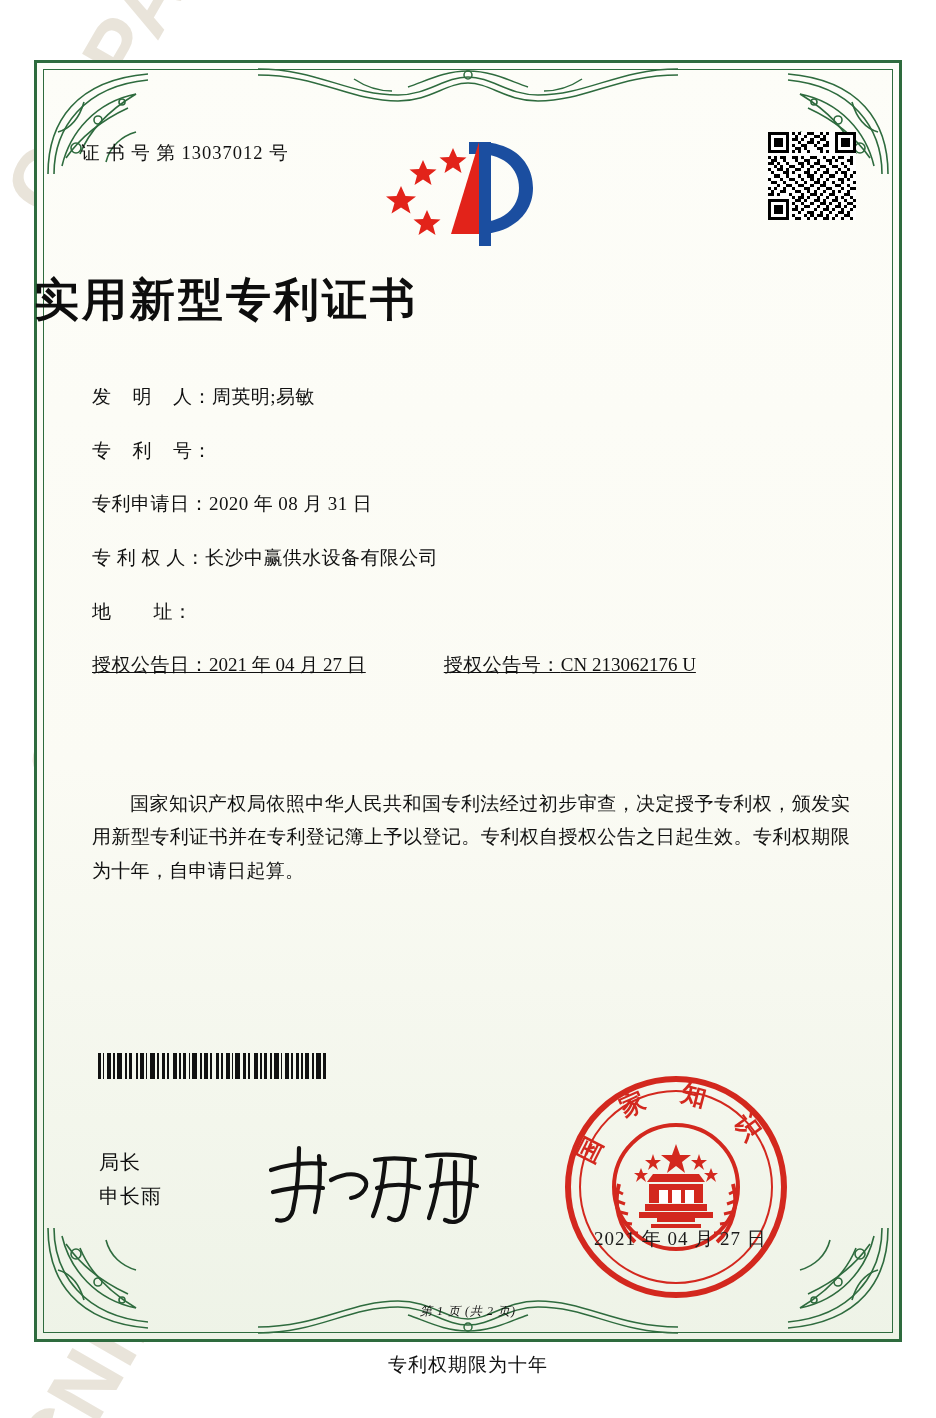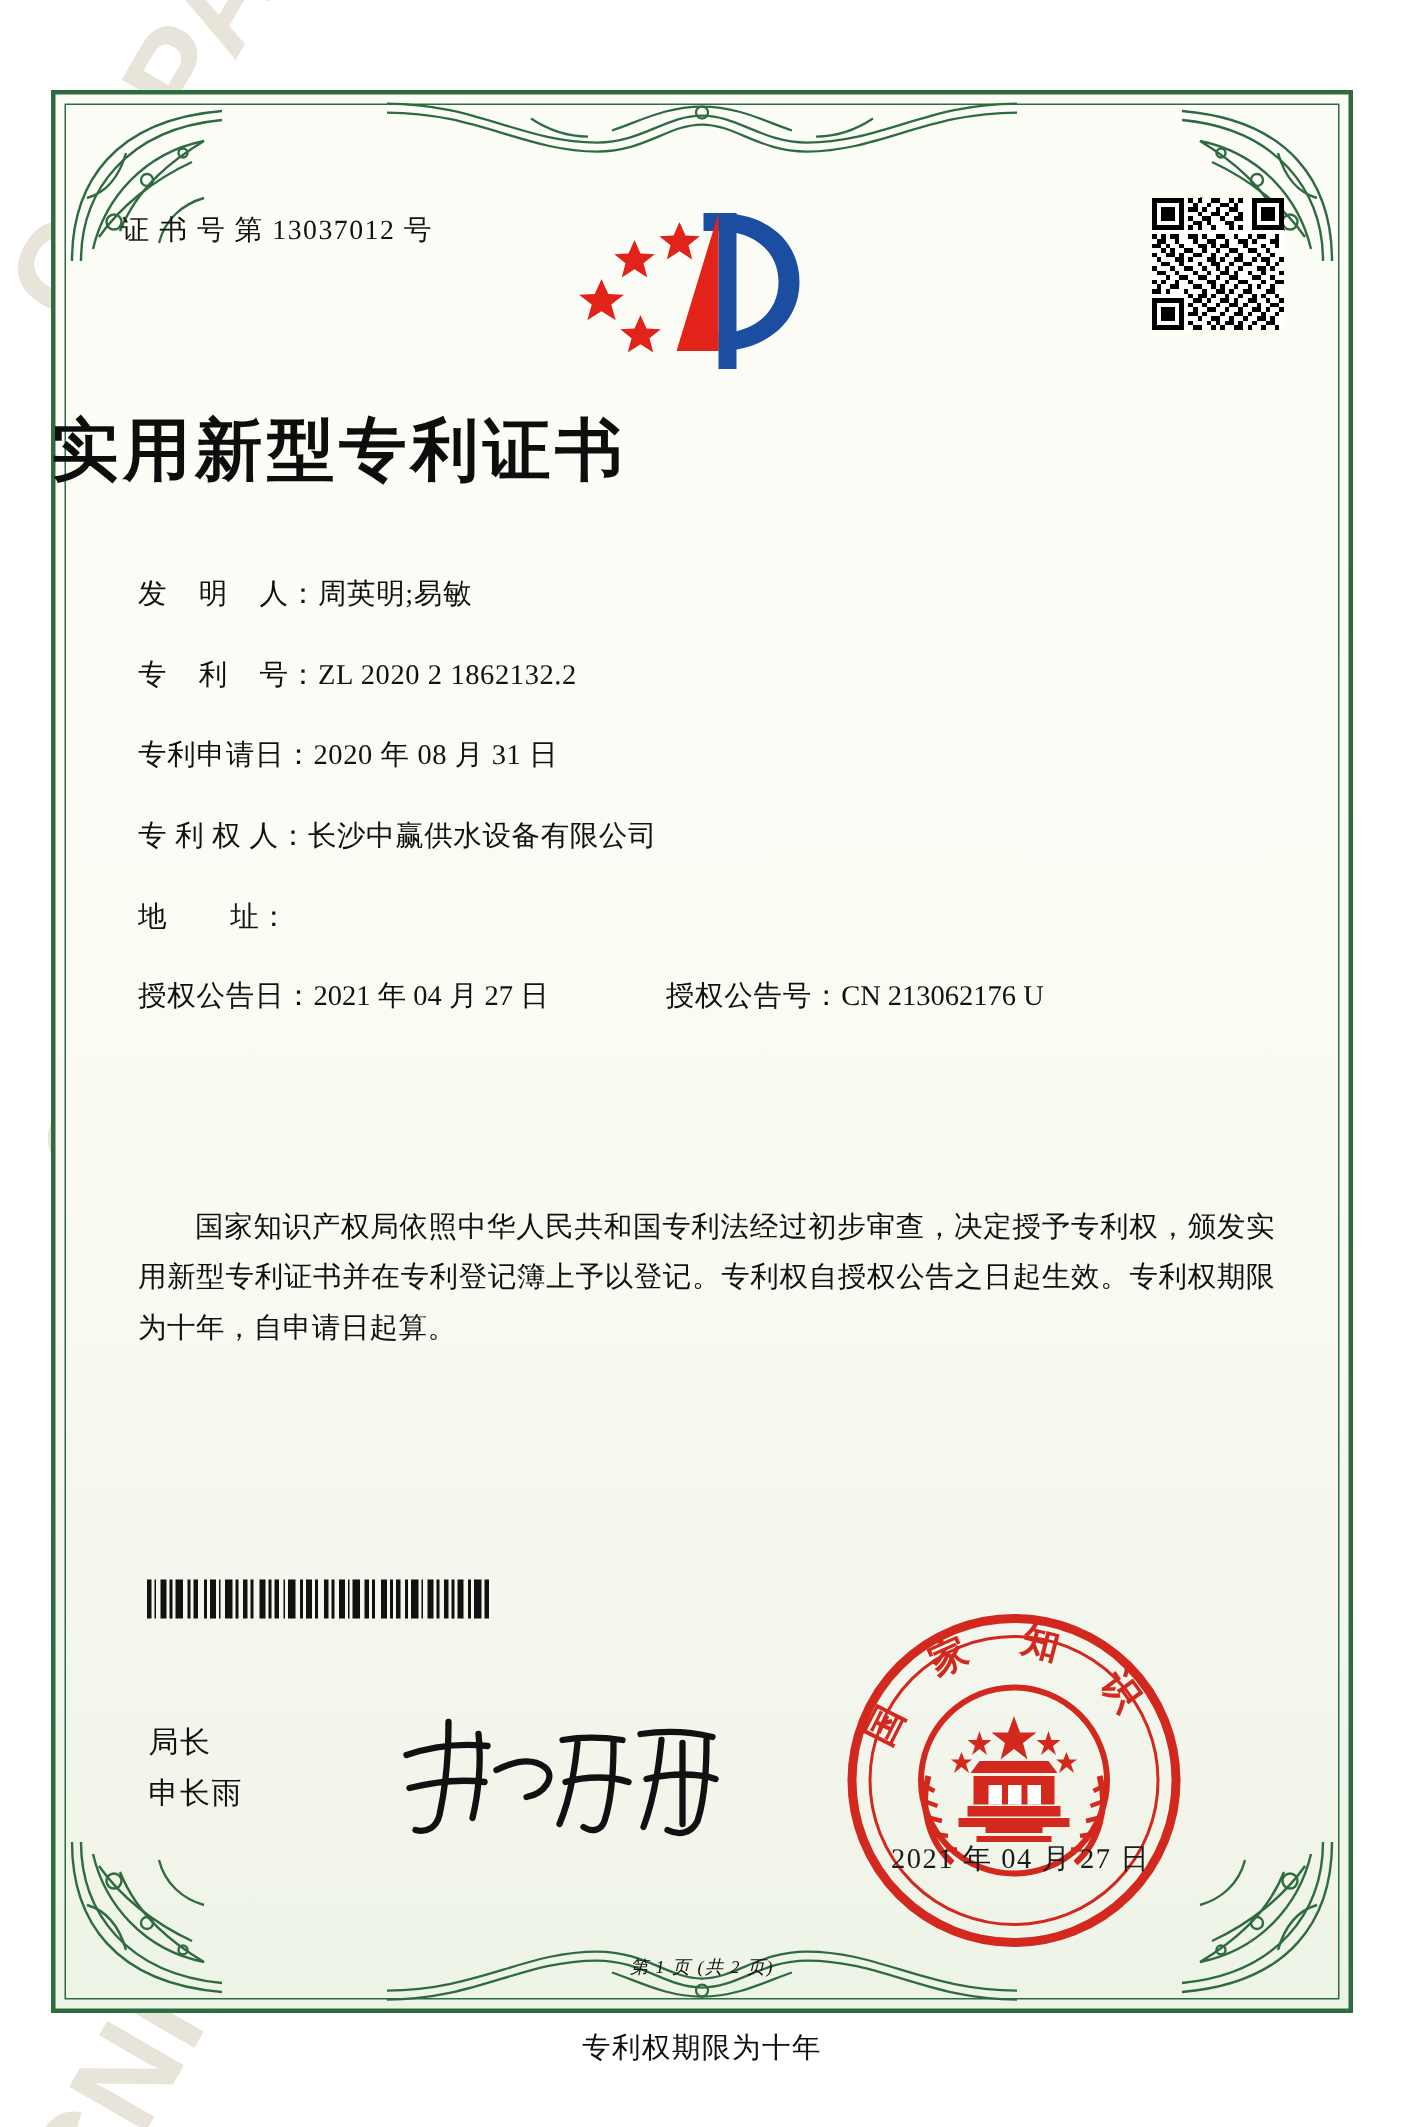--- a/index.html
+++ b/index.html
@@ -119,30 +119,30 @@
   }
   .field .label {
     flex: 0 0 auto;
     white-space: pre;
     letter-spacing: 0.5px;
   }
   .field .value {
     flex: 1 1 auto;
     letter-spacing: 0.4px;
   }
-  .field.dual { margin-bottom: 26px; }
+  .field.dual { margin-bottom: 26px; text-decoration: underline; }
   .field.dual .left { display: flex; }
   .field.dual .spacer { width: 78px; flex: 0 0 auto; }
 
   
   .paras {
     position: absolute;
     left: 58px;
     right: 52px;
-    top: 742px;
+    top: 727px;
     font-size: 19px;
     line-height: 1.75;
     text-align: justify;
     letter-spacing: 0.3px;
   }
   .paras p { margin: 0 0 4px 0; text-indent: 38px; }
 
   
   .barcode {
     position: absolute;
@@ -541,21 +541,20 @@
 
     <div class="title">实用新型专利证书</div>
 
     <div class="fields">
       <div class="field">
         <span class="label">发    明    人：</span>
         <span class="value">周英明;易敏</span>
       </div>
       <div class="field">
         <span class="label">专    利    号：</span>
-        <span class="value">ZL 2020 2 1862132.2</span>
       </div>
       <div class="field">
         <span class="label">专利申请日：</span>
         <span class="value">2020 年 08 月 31 日</span>
       </div>
       <div class="field">
         <span class="label">专 利 权 人：</span>
         <span class="value">长沙中赢供水设备有限公司</span>
       </div>
       <div class="field">

